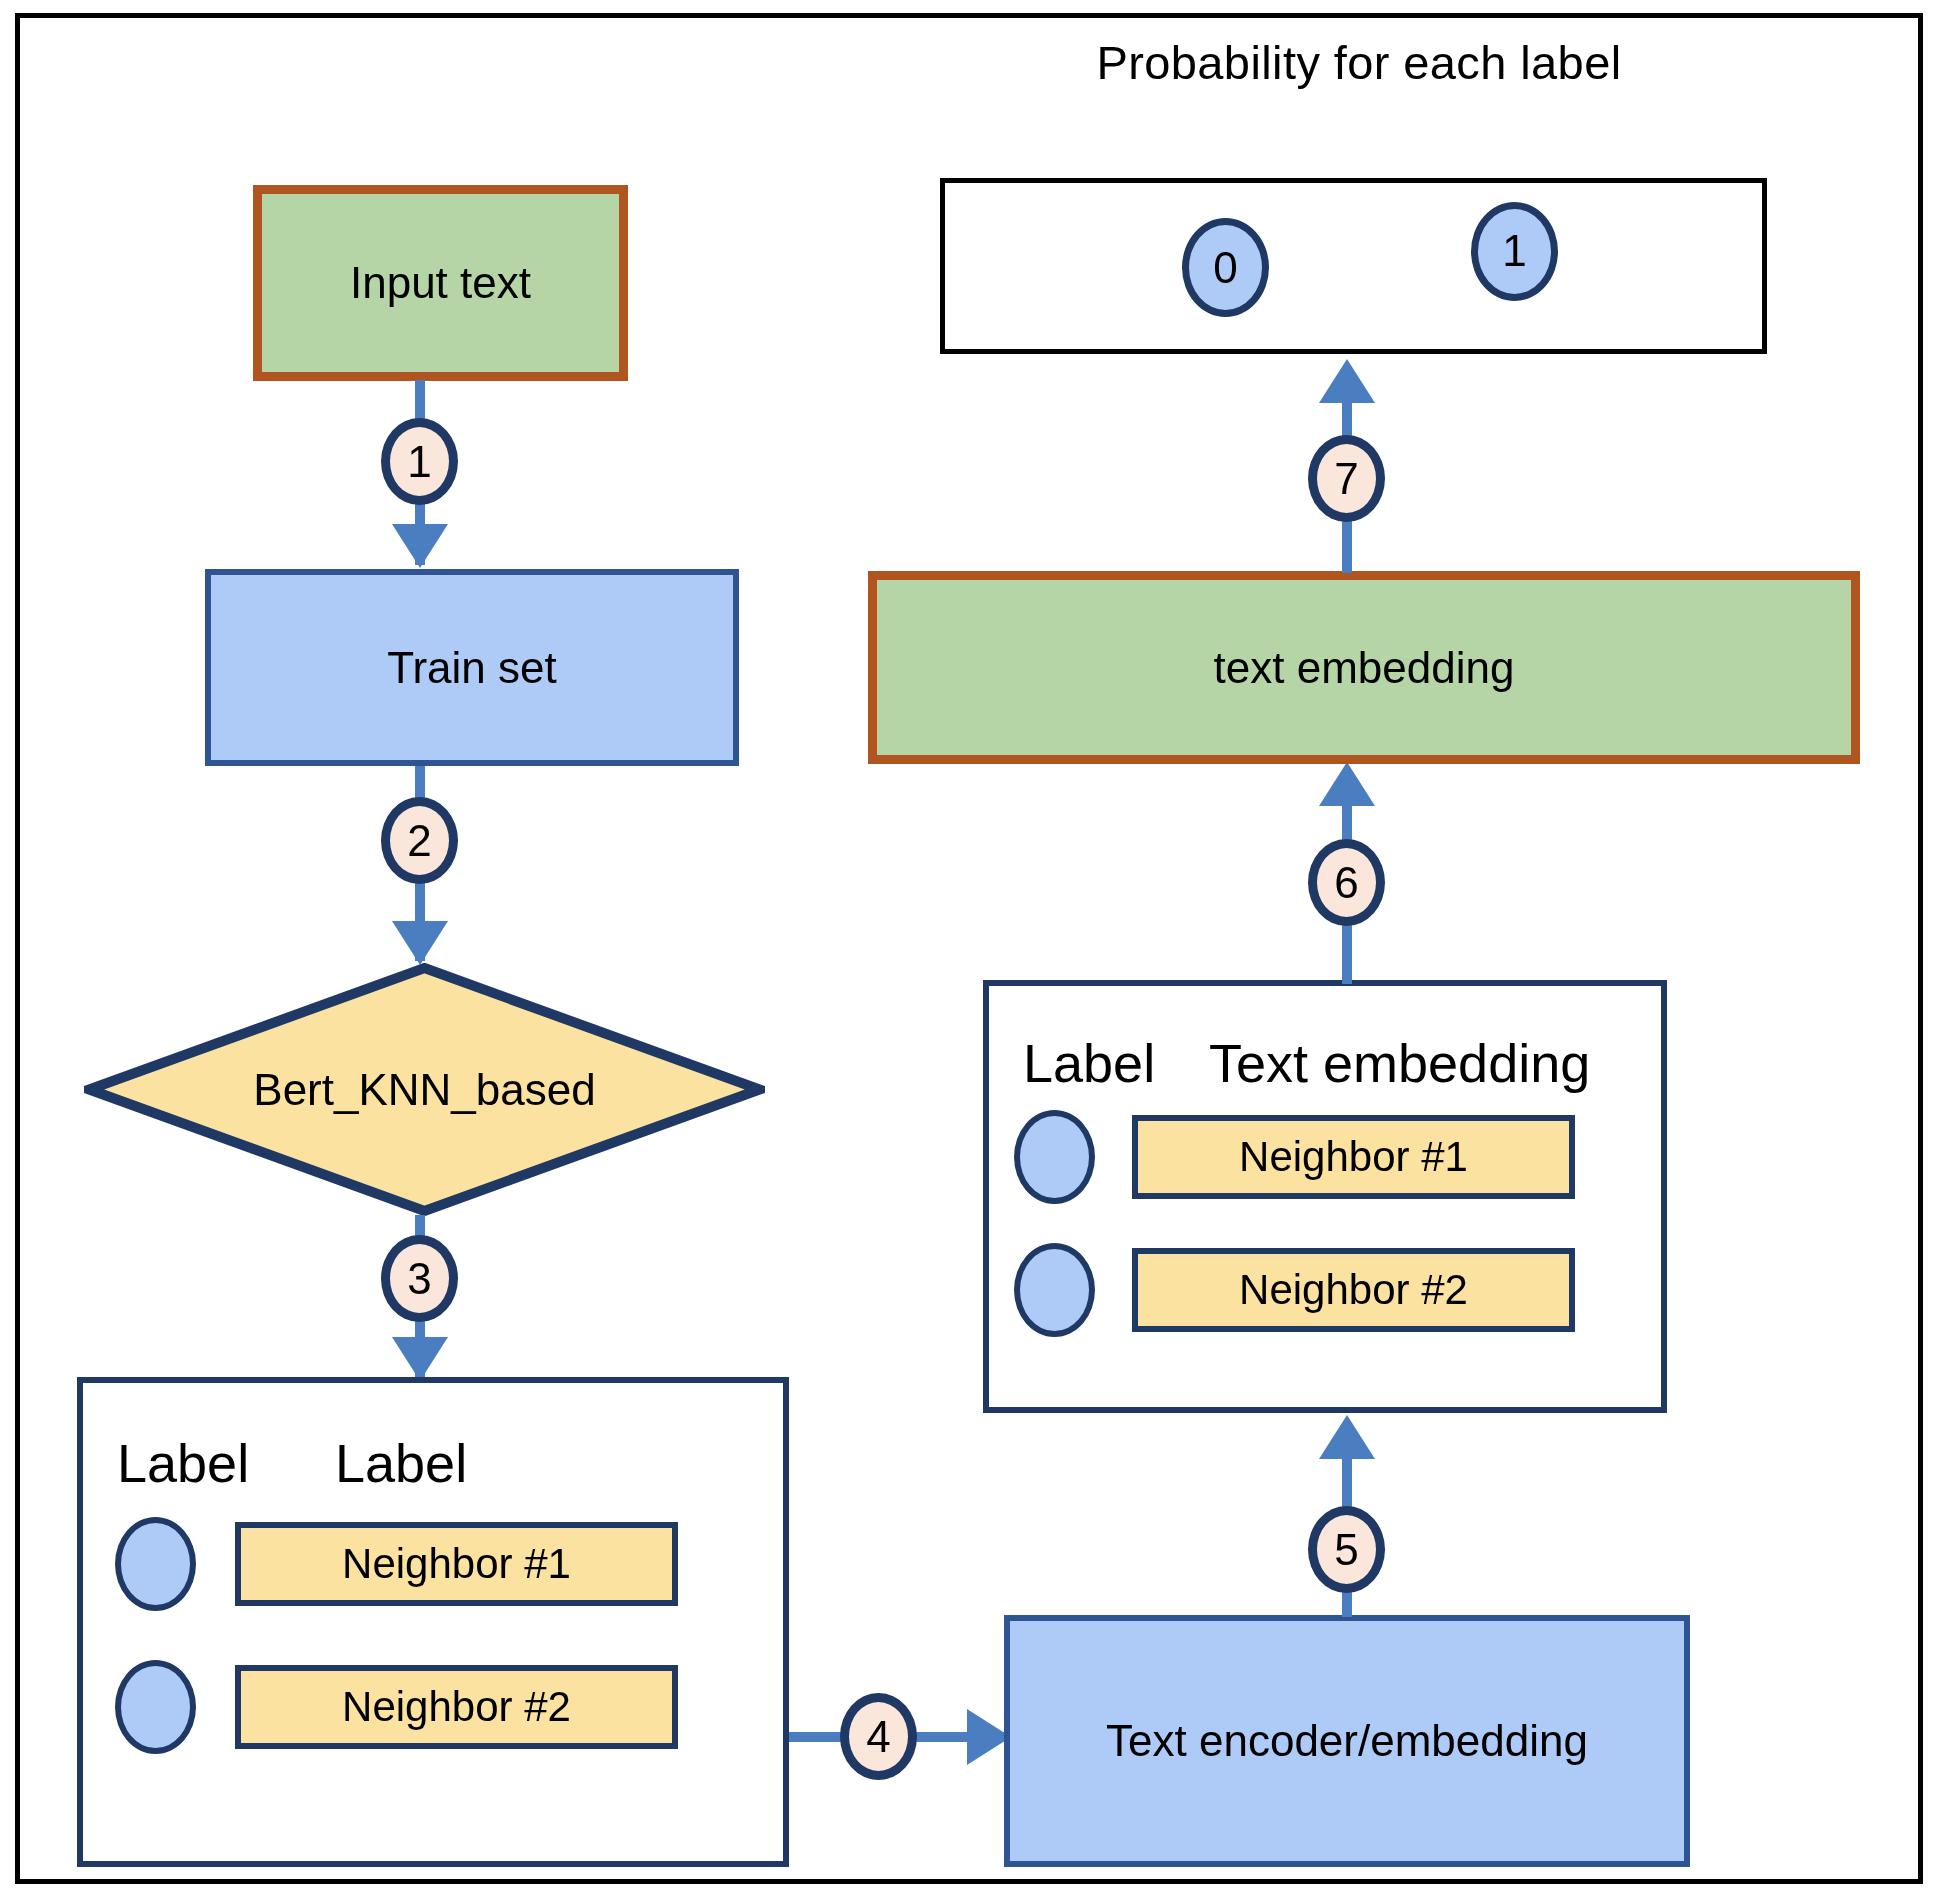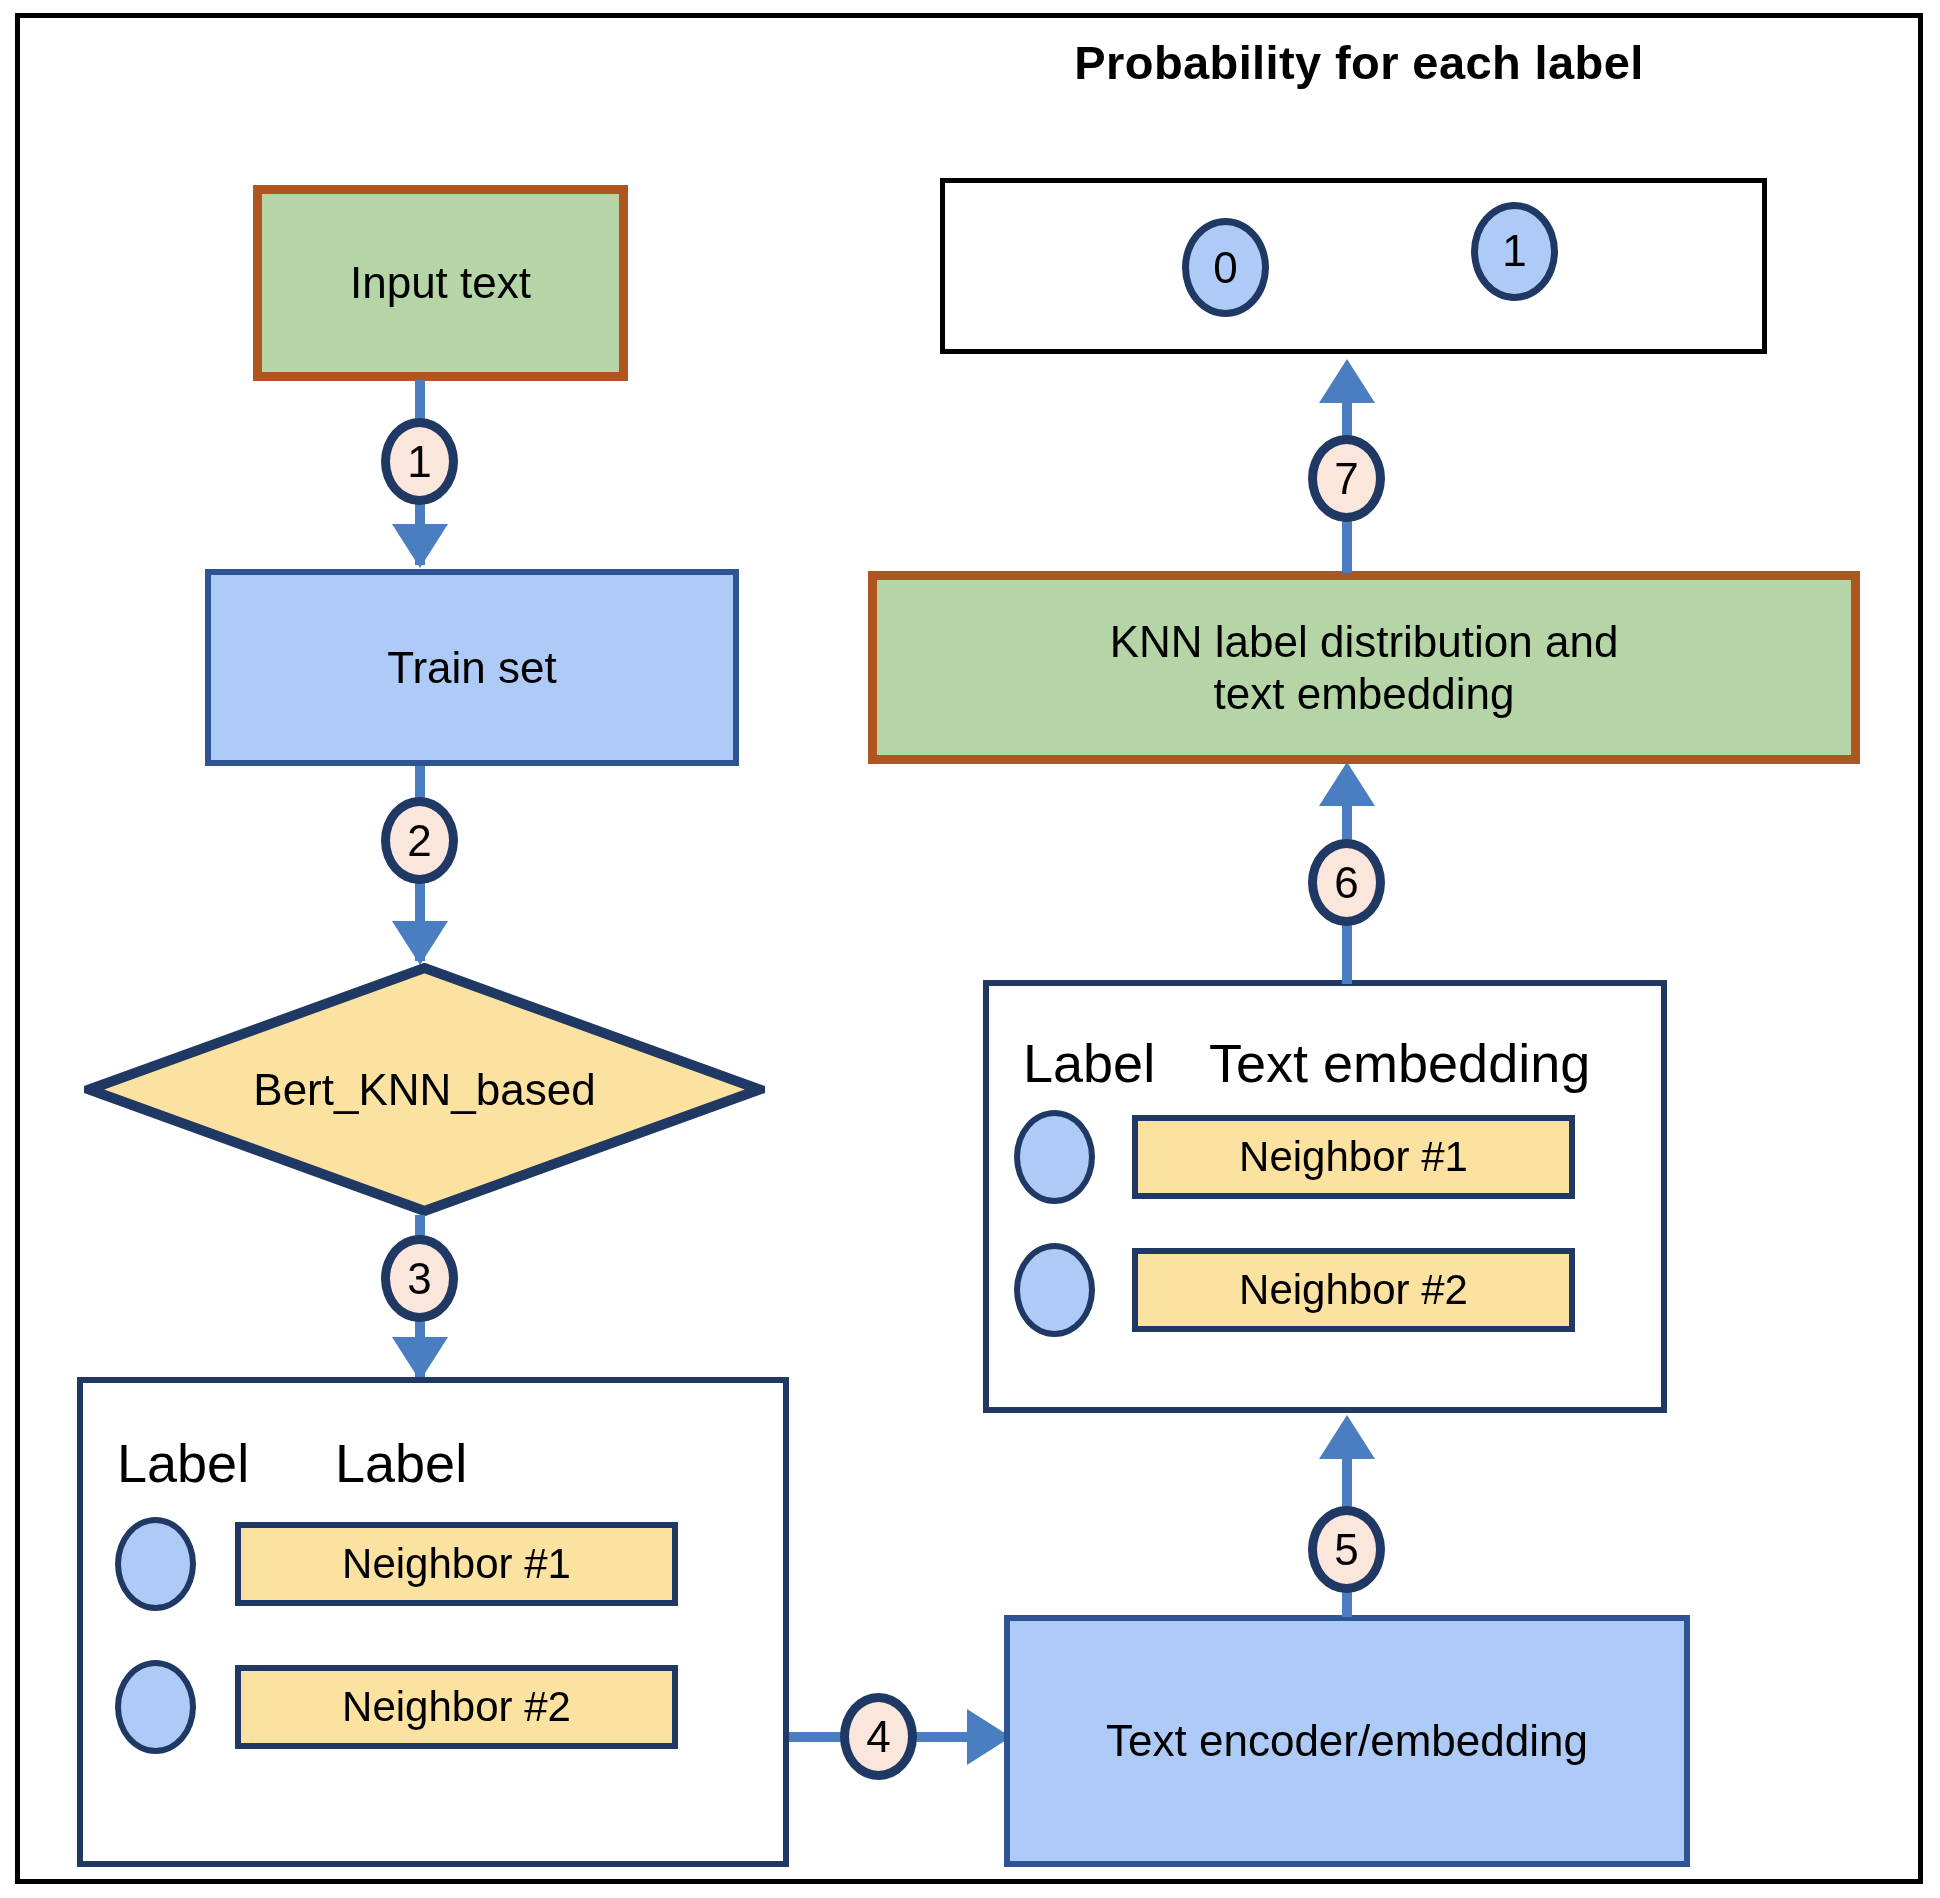--- a/index.html
+++ b/index.html
@@ -39,21 +39,21 @@
     line-height: 1.18;
   }
   
   .diagram-title {
     position: absolute;
     left: 889px;
     top: 35px;
     width: 940px;
     text-align: center;
     font-size: 47px;
-    font-weight: bold;
+    font-weight: normal;
     color: #000000;
     letter-spacing: 0.4px;
   }
   
   .prob-box {
     left: 940px;
     top: 178px;
     width: 827px;
     height: 176px;
     border: 5.9px solid #000000;
@@ -301,21 +301,20 @@
       <div class="label-dot"></div>
       <div class="neighbor-chip" style="margin-left:37px; width:443px; height:84px;">Neighbor #2</div>
     </div>
   </div>
 
   <div class="arrow-line" style="left:1342px; top:776px; width:10px; height:208px;"></div>
   <div class="arrow-head up" style="left:1319px; top:762px;"></div>
   <div class="step-badge" style="left:1308px; top:839px;">6</div>
 
   <div class="node green-box knn-dist-box">
-    <div>KNN label distribution and</div>
     <div>text embedding</div>
   </div>
 
   <div class="arrow-line" style="left:1342px; top:382px; width:10px; height:191px;"></div>
   <div class="arrow-head up" style="left:1319px; top:359px;"></div>
   <div class="step-badge" style="left:1308px; top:435px;">7</div>
 
 </div>
 
 

